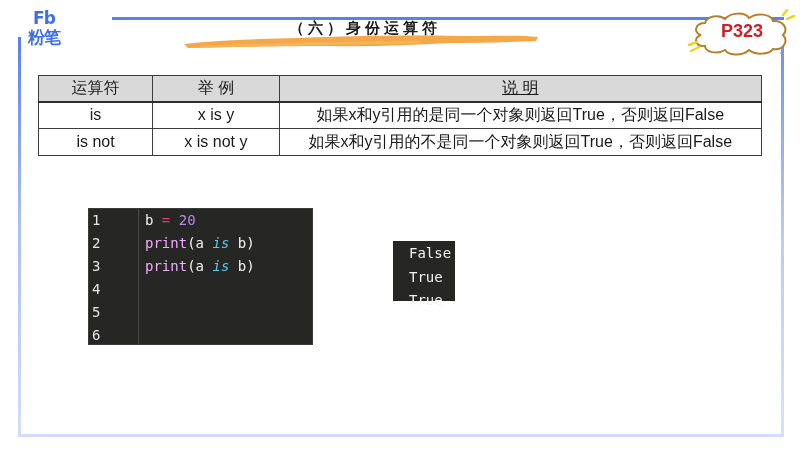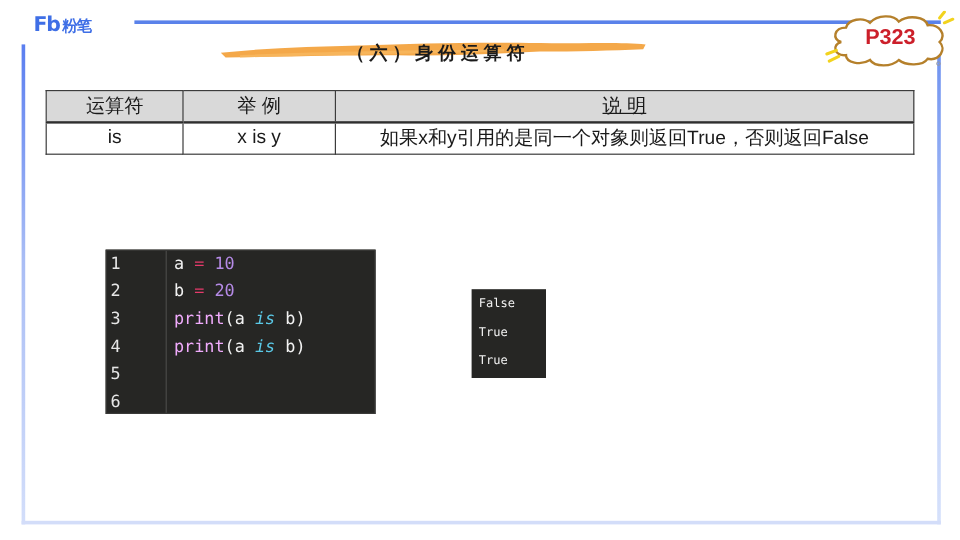--- a/index.html
+++ b/index.html
@@ -20,37 +20,37 @@
     background: linear-gradient(to bottom, #6c90f0 0%, #b9cbf7 50%, #d6e1fb 100%);
   }
   .frame-bottom {
     position: absolute; left: 18px; top: 434px; width: 766px; height: 3px;
     background: #d3ddf9;
   }
 
   
   .logo {
     position: absolute; left: 28px; top: 10px; height: 22px;
-    display: flex; align-items: center; gap: 2px;
+    display: flex; align-items: center; gap: 2px; flex-direction: column;
   }
   .logo-mark {
     font-family: "DejaVu Sans", sans-serif; font-weight: bold;
     font-size: 17px; color: #3f6fe6; letter-spacing: -1px; line-height: 1;
   }
   .logo-text {
     font-family: Liberation Serif, serif; font-weight: bold;
-    font-size: 13px; color: #3f6fe6; line-height: 1; letter-spacing: -1px;
+    font-size: 17px; color: #3f6fe6; line-height: 1; letter-spacing: -1px;
   }
 
   
   .brush {
     position: absolute; left: 180px; top: 30px; width: 360px; height: 20px;
   }
   .title {
-    position: absolute; left: 200px; top: 35px; width: 330px; text-align: center;
+    position: absolute; left: 200px; top: 19px; width: 330px; text-align: center;
     font-family: "DejaVu Serif", serif; font-size: 15px; color: #1b1b1b;
     letter-spacing: 4px; font-weight: bold;
   }
 
   
   .badge {
     position: absolute; left: 687px; top: 9px; width: 110px; height: 48px;
   }
   .badge-text {
     position: absolute; left: 700px; top: 16px; width: 84px; text-align: center;
@@ -90,23 +90,23 @@
     position: absolute; left: 56px; top: 0; width: 168px;
   }
   .code-lines div { height: 23px; color: #f2f2f2; white-space: pre; }
   .tok-num { color: #b58ae6; }
   .tok-op { color: #e53a6b; }
   .tok-fn { color: #f0abfc; }
   .tok-kw { color: #5ac8e6; font-style: italic; }
 
   
   .output {
-    position: absolute; left: 393px; top: 241px; width: 62px; height: 74px;
-    background: #262624; padding-left: 6px; padding-top: 1px;
-    font-family: "DejaVu Sans Mono", monospace; font-size: 10px; line-height: 23.5px;
+    position: absolute; left: 393px; top: 241px; width: 62px; height: 60px;
+    background: #262624; padding-left: 16px; padding-top: 1px;
+    font-family: "DejaVu Sans Mono", monospace; font-size: 14px; line-height: 23.5px;
     color: #f2f2f2;
   }
 </style>
 </head>
 <body>
 
 <div class="frame-top"></div>
 <div class="frame-left"></div>
 <div class="frame-right"></div>
 <div class="frame-bottom"></div>
@@ -137,34 +137,38 @@
       <th class="c2">举 例</th>
       <th class="c3">说 明</th>
     </tr>
   </thead>
   <tbody>
     <tr>
       <td>is</td>
       <td>x is y</td>
       <td>如果x和y引用的是同一个对象则返回True，否则返回False</td>
     </tr>
+    <tr>
+      <td>is not</td>
+      <td>x is not y</td>
+      <td>如果x和y引用的不是同一个对象则返回True，否则返回False</td>
+    </tr>
   </tbody>
 </table>
 
 <div class="code">
   <div class="code-gutter">
     <div>1</div>
     <div>2</div>
     <div>3</div>
     <div>4</div>
     <div>5</div>
     <div>6</div>
   </div>
   <div class="code-lines" id="code-lines">
-      <div><span>a </span><span class="tok-op">=</span><span> </span><span class="tok-num">10</span></div>
       <div><span>b </span><span class="tok-op">=</span><span> </span><span class="tok-num">20</span></div>
       <div><span class="tok-fn">print</span><span>(a </span><span class="tok-kw">is</span><span> b)</span></div>
       <div><span class="tok-fn">print</span><span>(a </span><span class="tok-kw">is</span><span> b)</span></div>
     </div>
 </div>
 
 <div class="output">
   <div>False</div>
   <div>True</div>
   <div>True</div>

